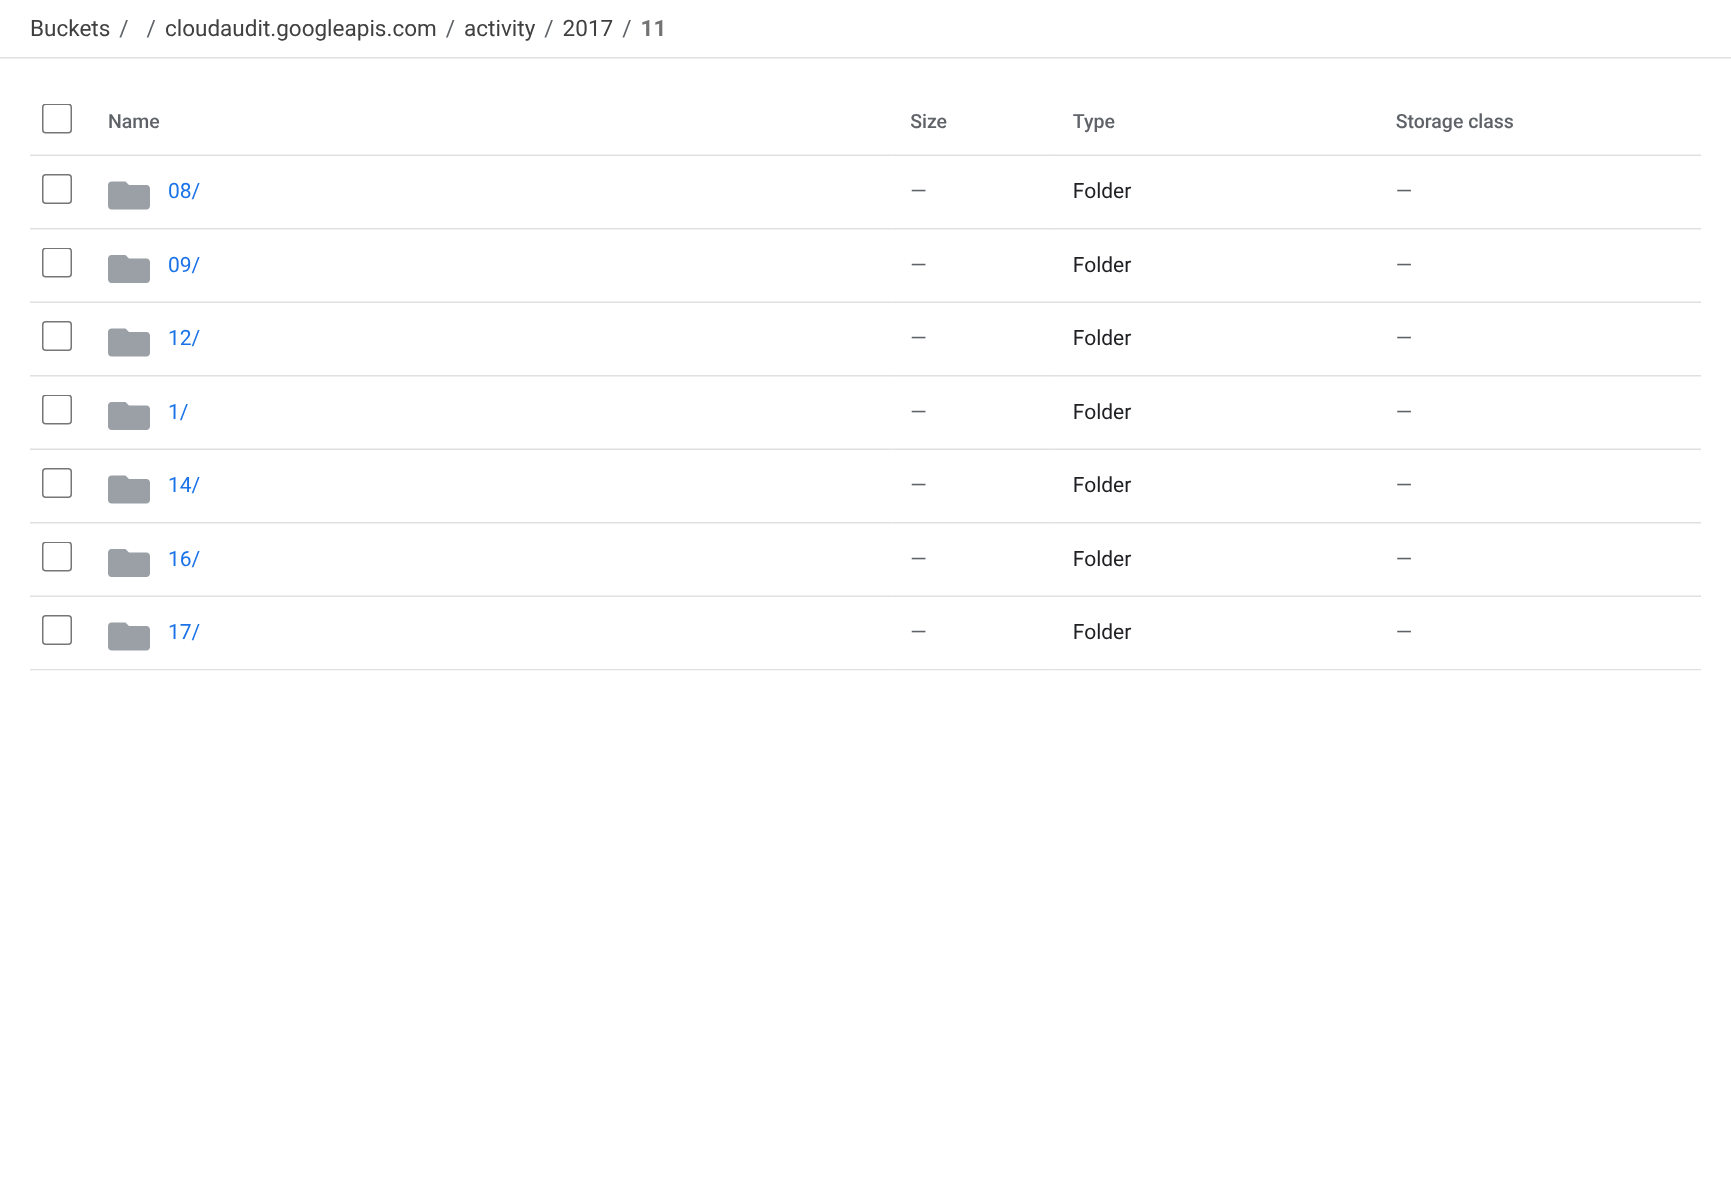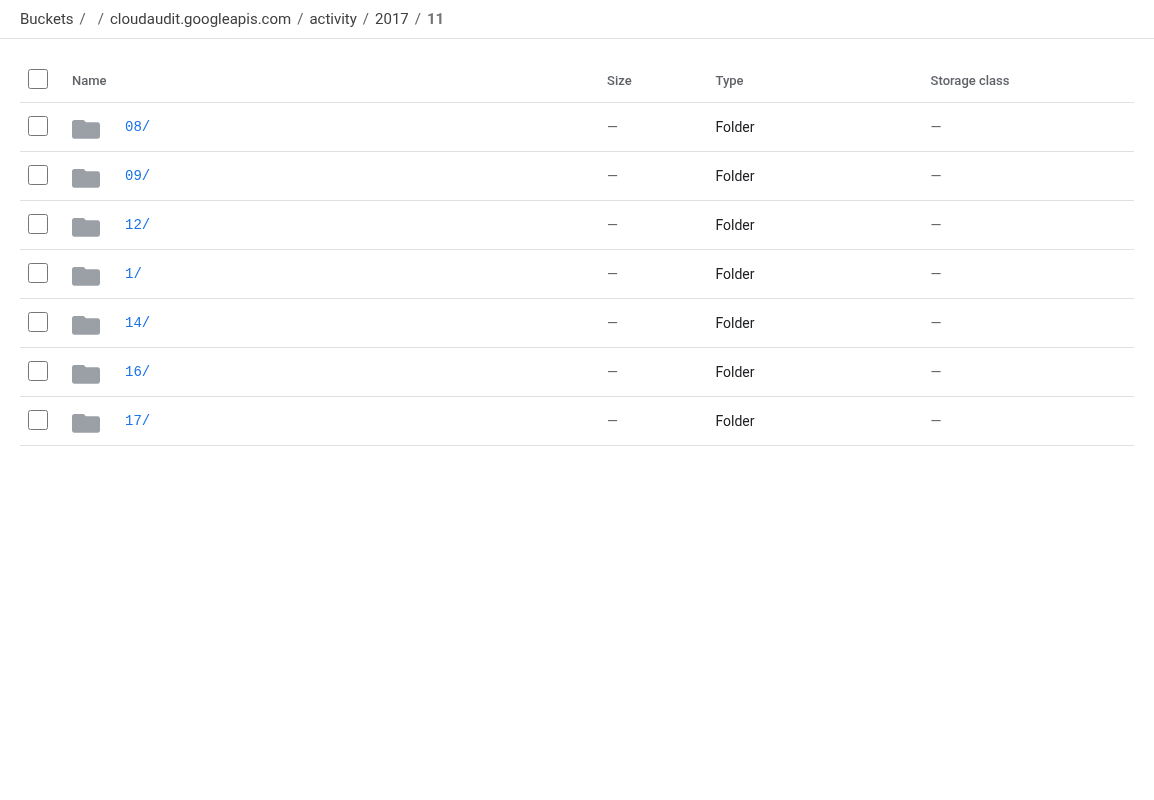--- a/index.html
+++ b/index.html
@@ -107,22 +107,21 @@
     .header-checkbox {
       width: 20px;
       height: 20px;
       cursor: pointer;
       accent-color: #1a73e8;
     }
 
     .cell-name {
       display: flex;
       align-items: center;
-      gap: 25px;
-      font-family: Liberation Mono, monospace;
+      gap: 12px;
     }
 
     .folder-icon {
       width: 28px;
       height: 24px;
       flex-shrink: 0;
     }
 
     .folder-name {
       color: #1a73e8;

